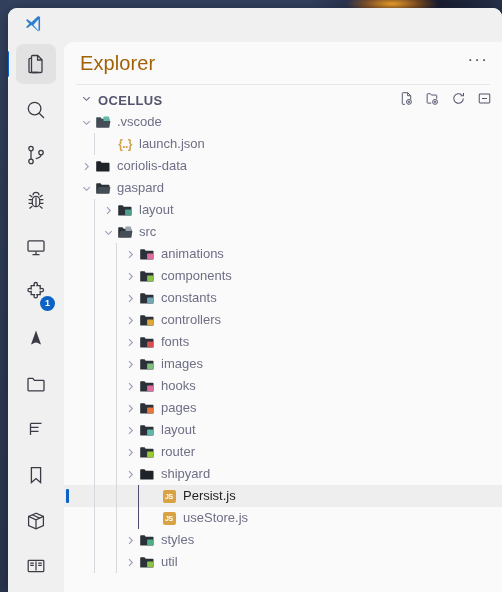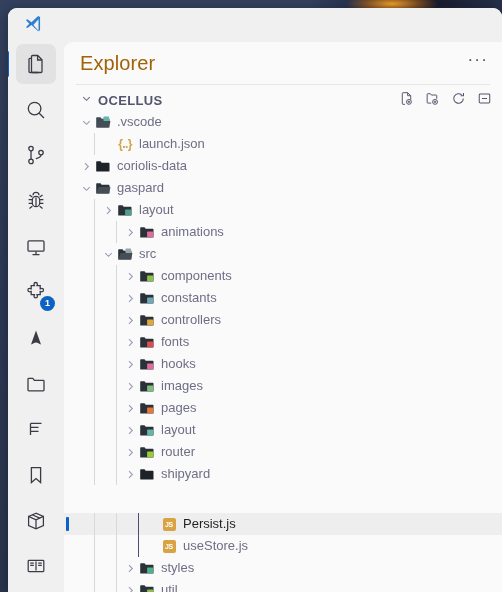--- a/index.html
+++ b/index.html
@@ -107,21 +107,21 @@
   }
   .root-act { cursor:pointer; color:#55556e; display:block; }
   
   #tree { flex:1; position:relative; overflow:hidden; }
   .tree-row {
     height:22px; display:flex; 
     position:relative; cursor:pointer;
     font-size:13px; color:#6e6e86;
     white-space:nowrap;
   }
-  .tree-row.selected { background:#eeeeee;margin-top:28px; }
+  .tree-row.selected { background:#eeeeee; }
   .tree-row.selected .row-label { color:#1f1f24; }
   .tree-row.selected::before {
     content:""; position:absolute;
     left:2px; top:4px; width:3px; height:14px;
     background:#0a62c9; border-radius:1px;
   }
   .indent { display:inline-block; flex:0 0 auto; height:22px; position:relative; }
   .guide { position:absolute; top:0; width:1px; height:22px; background:#d7d7de; }
   .guide.active { background:#4d4d73; }
   .twisty {
@@ -394,40 +394,20 @@
               <svg width="16" height="16" viewBox="0 0 16 16" style="display: block;">
                 <path d="M1.2 12.9V3.9a.7.7 0 0 1 .7-.7h3.6l1.2 1.5h7.1a.7.7 0 0 1 .7.7v7.5a.7.7 0 0 1-.7.7H1.9a.7.7 0 0 1-.7-.7z" fill="#2b3138"></path>
                 <g>
                   <rect x="8.1" y="7.4" width="6.2" height="5.9" rx="0.9" fill="#4da08c"></rect>
                 </g>
               </svg>
             </span>
             <span class="row-label">layout</span>
           </div>
           <div class="tree-row">
-            <span class="indent" style="width: 58px;">
-              <span class="guide" style="left: 30px;"></span>
-              <span class="guide" style="left: 52px;"></span>
-            </span>
-            <span class="twisty">
-              <svg width="13" height="13" viewBox="0 0 16 16" style="display: block;">
-                <path d="M6.2 3.9 10.2 8 6.2 12.1" fill="none" stroke="#9b9bb6" stroke-width="1.35"></path>
-              </svg>
-            </span>
-            <span class="ficon">
-              <svg width="16" height="16" viewBox="0 0 16 16" style="display: block;">
-                <path d="M1.2 12.9V3.9a.7.7 0 0 1 .7-.7h3.6l1.2 1.5h7.1a.7.7 0 0 1 .7.7v7.5a.7.7 0 0 1-.7.7H1.9a.7.7 0 0 1-.7-.7z" fill="#2b3138"></path>
-                <g>
-                  <rect x="8.1" y="7.4" width="6.2" height="5.9" rx="0.9" fill="#e06c9f"></rect>
-                </g>
-              </svg>
-            </span>
-            <span class="row-label">animations</span>
-          </div>
-          <div class="tree-row">
             <span class="indent" style="width: 36px;">
               <span class="guide" style="left: 30px;"></span>
             </span>
             <span class="twisty">
               <svg width="13" height="13" viewBox="0 0 16 16" style="display: block;">
                 <path d="M4 6.2 8 10.2 12 6.2" fill="none" stroke="#9b9bb6" stroke-width="1.35"></path>
               </svg>
             </span>
             <span class="ficon">
               <svg width="16" height="16" viewBox="0 0 16 16" style="display: block;">
@@ -445,20 +425,40 @@
             </span>
             <span class="twisty">
               <svg width="13" height="13" viewBox="0 0 16 16" style="display: block;">
                 <path d="M6.2 3.9 10.2 8 6.2 12.1" fill="none" stroke="#9b9bb6" stroke-width="1.35"></path>
               </svg>
             </span>
             <span class="ficon">
               <svg width="16" height="16" viewBox="0 0 16 16" style="display: block;">
                 <path d="M1.2 12.9V3.9a.7.7 0 0 1 .7-.7h3.6l1.2 1.5h7.1a.7.7 0 0 1 .7.7v7.5a.7.7 0 0 1-.7.7H1.9a.7.7 0 0 1-.7-.7z" fill="#2b3138"></path>
                 <g>
+                  <rect x="8.1" y="7.4" width="6.2" height="5.9" rx="0.9" fill="#e06c9f"></rect>
+                </g>
+              </svg>
+            </span>
+            <span class="row-label">animations</span>
+          </div>
+          <div class="tree-row">
+            <span class="indent" style="width: 58px;">
+              <span class="guide" style="left: 30px;"></span>
+              <span class="guide" style="left: 52px;"></span>
+            </span>
+            <span class="twisty">
+              <svg width="13" height="13" viewBox="0 0 16 16" style="display: block;">
+                <path d="M6.2 3.9 10.2 8 6.2 12.1" fill="none" stroke="#9b9bb6" stroke-width="1.35"></path>
+              </svg>
+            </span>
+            <span class="ficon">
+              <svg width="16" height="16" viewBox="0 0 16 16" style="display: block;">
+                <path d="M1.2 12.9V3.9a.7.7 0 0 1 .7-.7h3.6l1.2 1.5h7.1a.7.7 0 0 1 .7.7v7.5a.7.7 0 0 1-.7.7H1.9a.7.7 0 0 1-.7-.7z" fill="#2b3138"></path>
+                <g>
                   <rect x="8.1" y="7.4" width="6.2" height="5.9" rx="0.9" fill="#8bc34a"></rect>
                 </g>
               </svg>
             </span>
             <span class="row-label">components</span>
           </div>
           <div class="tree-row">
             <span class="indent" style="width: 58px;">
               <span class="guide" style="left: 30px;"></span>
               <span class="guide" style="left: 52px;"></span>
@@ -525,45 +525,45 @@
             </span>
             <span class="twisty">
               <svg width="13" height="13" viewBox="0 0 16 16" style="display: block;">
                 <path d="M6.2 3.9 10.2 8 6.2 12.1" fill="none" stroke="#9b9bb6" stroke-width="1.35"></path>
               </svg>
             </span>
             <span class="ficon">
               <svg width="16" height="16" viewBox="0 0 16 16" style="display: block;">
                 <path d="M1.2 12.9V3.9a.7.7 0 0 1 .7-.7h3.6l1.2 1.5h7.1a.7.7 0 0 1 .7.7v7.5a.7.7 0 0 1-.7.7H1.9a.7.7 0 0 1-.7-.7z" fill="#2b3138"></path>
                 <g>
+                  <rect x="8.1" y="7.4" width="6.2" height="5.9" rx="0.9" fill="#7ec07a"></rect>
+                </g>
+              </svg>
+            </span>
+            <span class="row-label">images</span>
+          </div>
+          <div class="tree-row">
+            <span class="indent" style="width: 58px;">
+              <span class="guide" style="left: 30px;"></span>
+              <span class="guide" style="left: 52px;"></span>
+            </span>
+            <span class="twisty">
+              <svg width="13" height="13" viewBox="0 0 16 16" style="display: block;">
+                <path d="M6.2 3.9 10.2 8 6.2 12.1" fill="none" stroke="#9b9bb6" stroke-width="1.35"></path>
+              </svg>
+            </span>
+            <span class="ficon">
+              <svg width="16" height="16" viewBox="0 0 16 16" style="display: block;">
+                <path d="M1.2 12.9V3.9a.7.7 0 0 1 .7-.7h3.6l1.2 1.5h7.1a.7.7 0 0 1 .7.7v7.5a.7.7 0 0 1-.7.7H1.9a.7.7 0 0 1-.7-.7z" fill="#2b3138"></path>
+                <g>
                   <rect x="8.1" y="7.4" width="6.2" height="5.9" rx="0.9" fill="#e06c9f"></rect>
                 </g>
               </svg>
             </span>
             <span class="row-label">hooks</span>
-          </div>
-          <div class="tree-row">
-            <span class="indent" style="width: 58px;">
-              <span class="guide" style="left: 30px;"></span>
-              <span class="guide" style="left: 52px;"></span>
-            </span>
-            <span class="twisty">
-              <svg width="13" height="13" viewBox="0 0 16 16" style="display: block;">
-                <path d="M6.2 3.9 10.2 8 6.2 12.1" fill="none" stroke="#9b9bb6" stroke-width="1.35"></path>
-              </svg>
-            </span>
-            <span class="ficon">
-              <svg width="16" height="16" viewBox="0 0 16 16" style="display: block;">
-                <path d="M1.2 12.9V3.9a.7.7 0 0 1 .7-.7h3.6l1.2 1.5h7.1a.7.7 0 0 1 .7.7v7.5a.7.7 0 0 1-.7.7H1.9a.7.7 0 0 1-.7-.7z" fill="#2b3138"></path>
-                <g>
-                  <rect x="8.1" y="7.4" width="6.2" height="5.9" rx="0.9" fill="#7ec07a"></rect>
-                </g>
-              </svg>
-            </span>
-            <span class="row-label">images</span>
           </div>
           <div class="tree-row">
             <span class="indent" style="width: 58px;">
               <span class="guide" style="left: 30px;"></span>
               <span class="guide" style="left: 52px;"></span>
             </span>
             <span class="twisty">
               <svg width="13" height="13" viewBox="0 0 16 16" style="display: block;">
                 <path d="M6.2 3.9 10.2 8 6.2 12.1" fill="none" stroke="#9b9bb6" stroke-width="1.35"></path>
               </svg>

